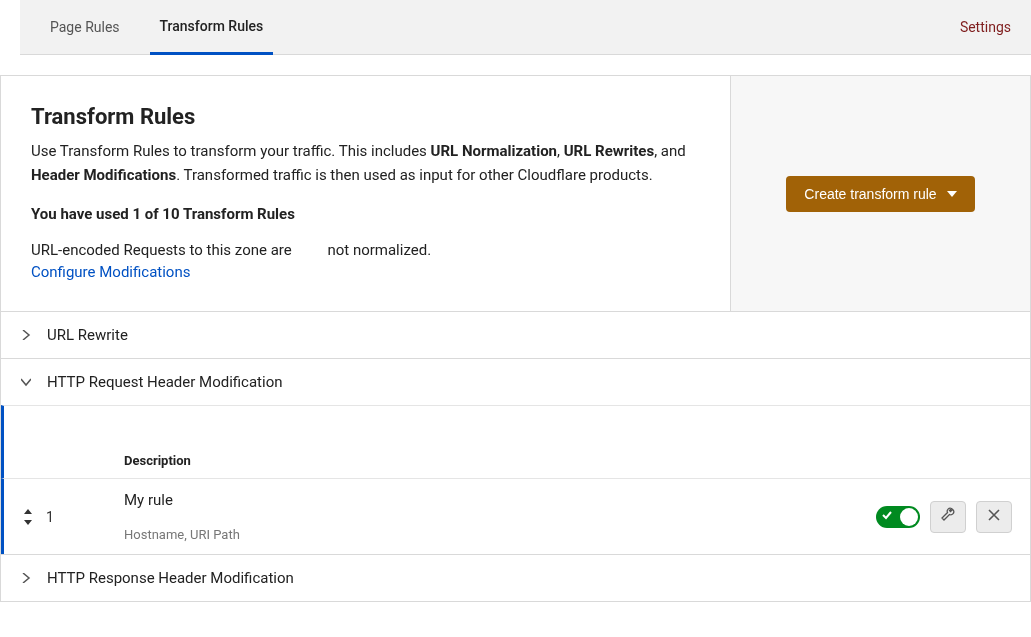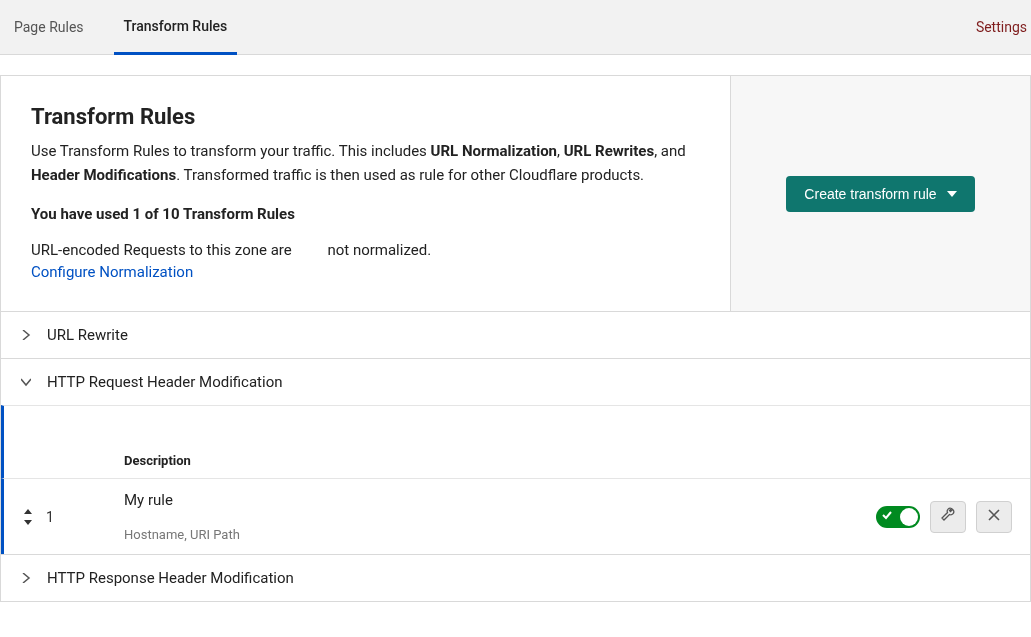--- a/index.html
+++ b/index.html
@@ -1,32 +1,32 @@
 <!DOCTYPE html>
 <html><head>
 <meta charset="utf-8">
 <style>
   * { box-sizing: border-box; margin: 0; padding: 0; }
   body { font-family: -apple-system, BlinkMacSystemFont, "Segoe UI", Roboto, Arial, sans-serif; font-size: 14px; color: #222; background: #fff; width: 1031px; }
-  .tabbar { display: flex; align-items: center; background: #f2f2f2; border-bottom: 1px solid #d9d9d9; padding: 0 4px; height: 55px; }
+  .tabbar { display: flex; align-items: center; background: #f2f2f2; border-bottom: 1px solid #d9d9d9; padding: 0 20px; height: 55px; margin-left: 20px; }
   .tab { padding: 0 10px; height: 55px; display: flex; align-items: center; color: #555; cursor: pointer; margin-right: 20px; }
   .tab.active { color: #222; border-bottom: 3px solid #0051c3; font-weight: 500; }
   .spacer { flex: 1; }
   .settings-link { color: #7f1d1d; cursor: pointer; }
   .panel { border: 1px solid #d9d9d9; margin-top: 20px; display: flex; }
   .panel-left { flex: 1; padding: 28px 30px 30px 30px; }
   .panel-right { width: 300px; background: #f7f7f7; border-left: 1px solid #d9d9d9; display: flex; align-items: center; justify-content: center; }
   h1 { font-size: 22px; font-weight: 700; margin-bottom: 10px; }
   .desc { font-size: 15px; line-height: 1.6; margin-bottom: 18px; color: #222; }
   .desc b { font-weight: 700; }
   .usage { font-weight: 700; font-size: 15px; margin-bottom: 18px; }
   .norm-line { font-size: 15px; margin-bottom: 4px; }
   .norm-line b { font-weight: 400; margin-left: 32px; }
   .link { color: #0051c3; cursor: pointer; font-size: 15px; }
-  .create-btn { background: #0f766e; color: #fff; border: none; border-radius: 4px; padding: 10px 18px; font-size: 14px; cursor: pointer; display: flex; align-items: center; gap: 10px; }
+  .create-btn { background: #a16207; color: #fff; border: none; border-radius: 4px; padding: 10px 18px; font-size: 14px; cursor: pointer; display: flex; align-items: center; gap: 10px; }
   .create-btn .caret { width: 0; height: 0; border-left: 5px solid transparent; border-right: 5px solid transparent; border-top: 6px solid #fff; }
   .section { border: 1px solid #d9d9d9; border-top: none; }
   .section-header { display: flex; align-items: center; padding: 14px 18px; cursor: pointer; font-size: 15px; text-align: right; }
   .section-header .chev { width: 14px; margin-right: 14px; color: #555; display: flex; align-items: center; justify-content: center; }
   .table-head { display: flex; align-items: center; padding: 10px 18px 10px 18px; border-top: 1px solid #e5e5e5; border-left: 3px solid #0051c3; }
   .col-handle { width: 24px; }
   .col-idx { width: 40px; }
   .col-desc-h { font-weight: 700; font-size: 13px; margin-left: 38px; margin-top: 37px; }
   .row { display: flex; align-items: center; padding: 12px 18px 12px 18px; border-top: 1px solid #e5e5e5; border-left: 3px solid #0051c3; }
   .drag-handle { width: 24px; color: #333; cursor: grab; }
@@ -49,27 +49,27 @@
   <div class="tab">Page Rules</div>
   <div class="tab active">Transform Rules</div>
   <div class="spacer"></div>
   <div class="settings-link">Settings</div>
 </div>
 
 <div class="panel">
   <div class="panel-left">
     <h1>Transform Rules</h1>
     <p class="desc">
-      <span>Use Transform Rules to transform your traffic. This includes </span><b>URL Normalization</b><span>, </span><b>URL Rewrites</b><span>, and </span><b>Header Modifications</b><span>. Transformed traffic is then used as rule for other Cloudflare products.</span>
+      <span>Use Transform Rules to transform your traffic. This includes </span><b>URL Normalization</b><span>, </span><b>URL Rewrites</b><span>, and </span><b>Header Modifications</b><span>. Transformed traffic is then used as input for other Cloudflare products.</span>
     </p>
     <p class="usage">You have used 1 of 10 Transform Rules</p>
     <p class="norm-line">
       <span>URL-encoded Requests to this zone are </span><b>not normalized.</b>
     </p>
-    <span class="link">Configure Normalization</span>
+    <span class="link">Configure Modifications</span>
   </div>
   <div class="panel-right">
     <button class="create-btn">
       <span>Create transform rule</span>
       <span class="caret"></span>
     </button>
   </div>
 </div>
 
 <div class="section">

